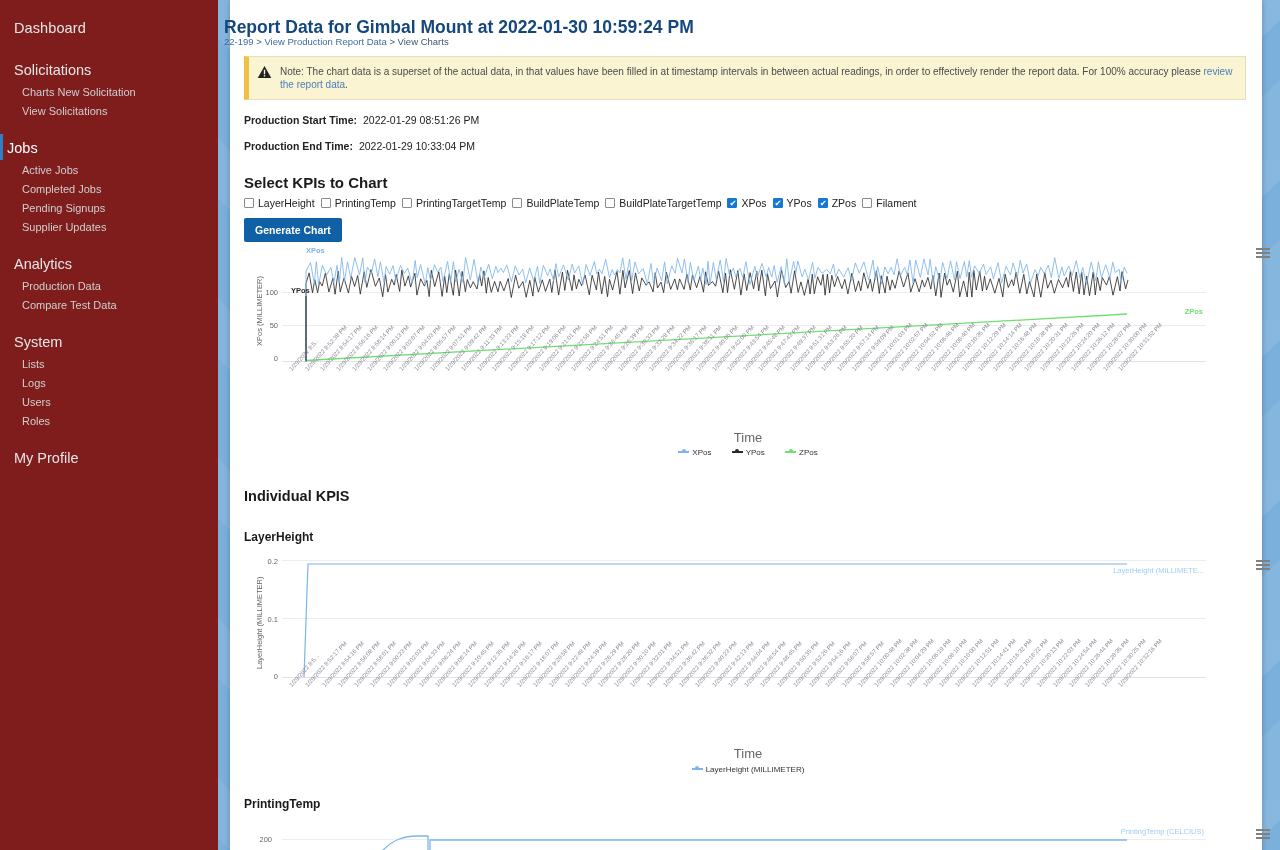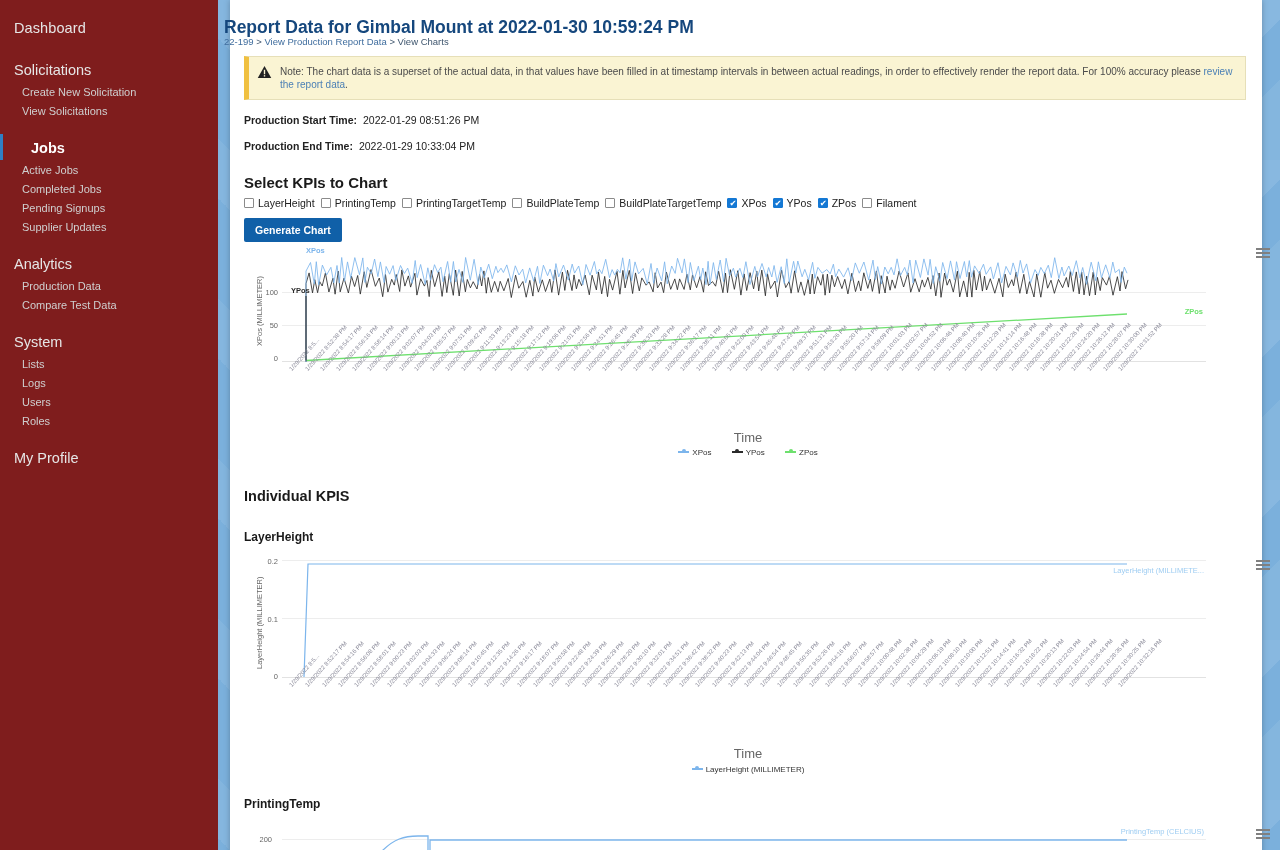--- a/index.html
+++ b/index.html
@@ -20,21 +20,21 @@
       linear-gradient(45deg,  rgba(255,255,255,.06) 25%, transparent 25%) 0 0/160px 160px,
       #7bb0dc;
   }
   .sidebar{
     position:absolute; left:0; top:0; width:218px; height:850px;
     background:#7f1d1d; color:#d8d8d8; z-index:3;
     padding-top:14px;
   }
   .nav-top{ font-size:14.5px; color:#e6e6e6; padding:6px 0 6px 14px; letter-spacing:.1px;}
   .nav-section{ font-size:14.5px; color:#e6e6e6; padding:6px 0 4px 14px; margin-top:14px;}
-  .nav-section.active{ font-weight:bold; color:#fff; border-left:3px solid #2f7fc4; padding-left:28px;}
+  .nav-section.active{ font-weight:normal; color:#fff; border-left:3px solid #2f7fc4; padding-left:4px;}
   .nav-sub{ font-size:11px; color:#cfcfcf; padding:3.5px 0 3.5px 22px;}
   .content{
     position:absolute; left:230px; top:0; width:1032px; min-height:850px;
     background:#ffffff; z-index:2;
     box-shadow:0 0 6px rgba(0,0,0,.25);
   }
   .page-title{
     color:#15477d; font-size:17.5px; font-weight:bold;
     padding:9px 0 0 0; margin:0 0 0 0;
     position:absolute; left:-6px; top:8px; width:1040px;
@@ -94,21 +94,21 @@
 </style>
 </head>
 <body>
 
 <div class="bg-pattern"></div>
 
 <nav class="sidebar">
   <div class="nav-top">Dashboard</div>
 
   <div class="nav-section">Solicitations</div>
-  <div class="nav-sub">Create New Solicitation</div>
+  <div class="nav-sub">Charts New Solicitation</div>
   <div class="nav-sub">View Solicitations</div>
 
   <div class="nav-section active">Jobs</div>
   <div class="nav-sub">Active Jobs</div>
   <div class="nav-sub">Completed Jobs</div>
 
   <div class="nav-sub">Pending Signups</div>
   <div class="nav-sub">Supplier Updates</div>
 
   <div class="nav-section">Analytics</div>

